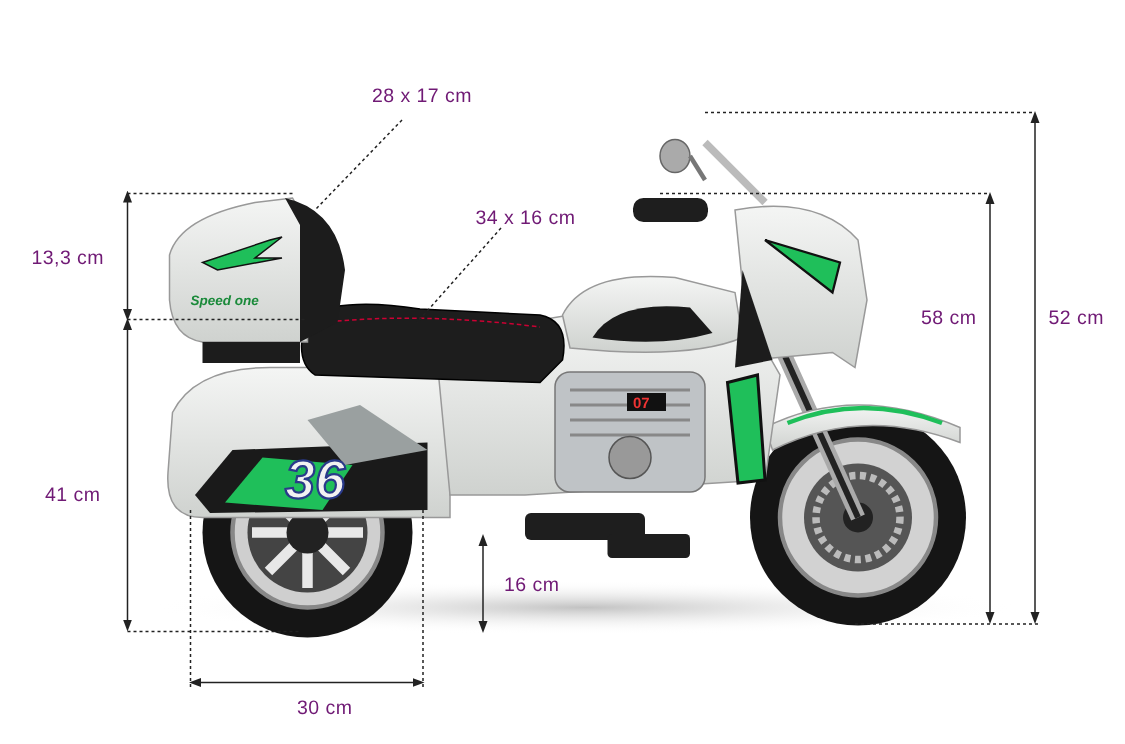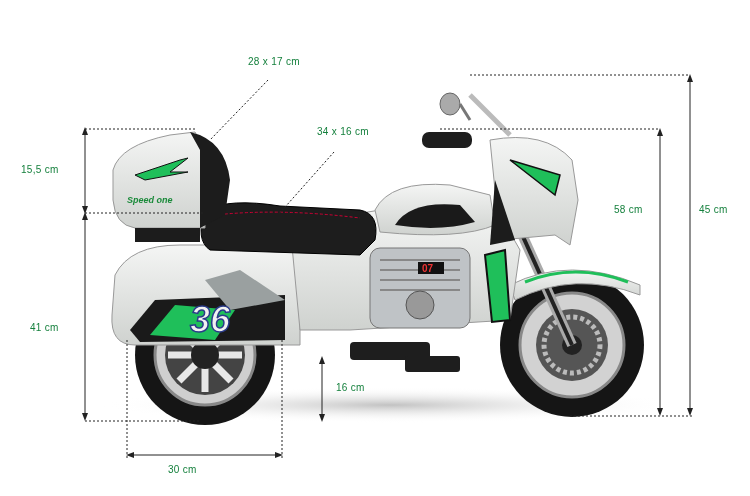--- a/index.html
+++ b/index.html
@@ -1,17 +1,17 @@
 <!DOCTYPE html>
 <html><head>
 <meta charset="utf-8">
 <style>
   html,body{margin:0;padding:0;background:#ffffff;}
   body{width:750px;height:496px;position:relative;overflow:hidden;font-family:"Liberation Sans",sans-serif;}
-  .lbl{position:absolute;font-size:10px;color:#15803d;letter-spacing:0.3px;white-space:nowrap;}
+  .lbl{position:absolute;font-size:13px;color:#701a75;letter-spacing:0.3px;white-space:nowrap;}
   svg{position:absolute;left:0;top:0;}
 </style>
 </head>
 <body>
 
 <svg width="750" height="496" viewBox="0 0 750 496">
   <defs>
     <marker id="ar" markerWidth="8" markerHeight="8" refX="4" refY="4" orient="auto-start-reverse">
       <path d="M0,1 L8,4 L0,7 Z" fill="#222"></path>
     </marker>
@@ -125,19 +125,19 @@
     <line x1="470" y1="75" x2="690" y2="75" stroke-dasharray="2 2"></line>
     <line x1="690" y1="78" x2="690" y2="412" marker-start="url(#ar)" marker-end="url(#ar)"></line>
     <line x1="570" y1="416" x2="692" y2="416" stroke-dasharray="2 2"></line>
 
     <line x1="268" y1="80" x2="210" y2="140" stroke-dasharray="2 2"></line>
     <line x1="334" y1="152" x2="278" y2="215" stroke-dasharray="2 2"></line>
   </g>
 </svg>
 
 <div class="lbl" style="left:248px;top:56px;">28 x 17 cm</div>
-<div class="lbl" style="left:317px;top:126px;">34 x 16 cm</div>
-<div class="lbl" style="left:21px;top:164px;">15,5 cm</div>
+<div class="lbl" style="left:317px;top:137px;">34 x 16 cm</div>
+<div class="lbl" style="left:21px;top:164px;">13,3 cm</div>
 <div class="lbl" style="left:30px;top:322px;">41 cm</div>
 <div class="lbl" style="left:336px;top:382px;">16 cm</div>
-<div class="lbl" style="left:168px;top:464px;">30 cm</div>
+<div class="lbl" style="left:198px;top:464px;">30 cm</div>
 <div class="lbl" style="left:614px;top:204px;">58 cm</div>
-<div class="lbl" style="left:699px;top:204px;">45 cm</div>
+<div class="lbl" style="left:699px;top:204px;">52 cm</div>
 
 </body></html>

